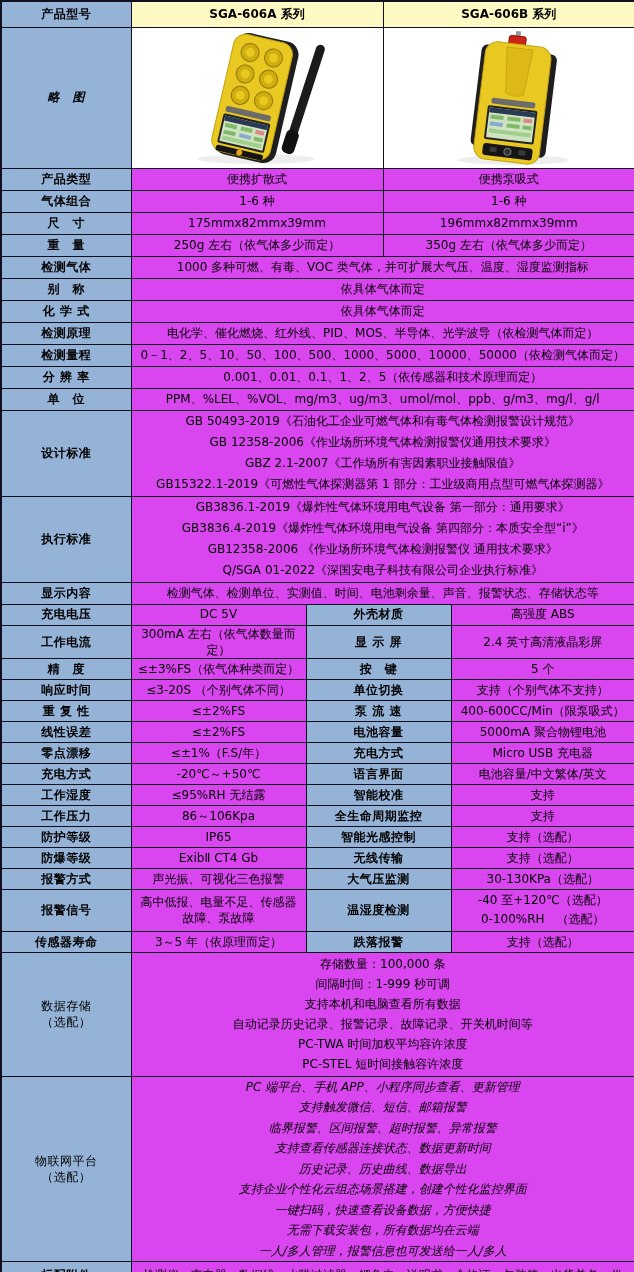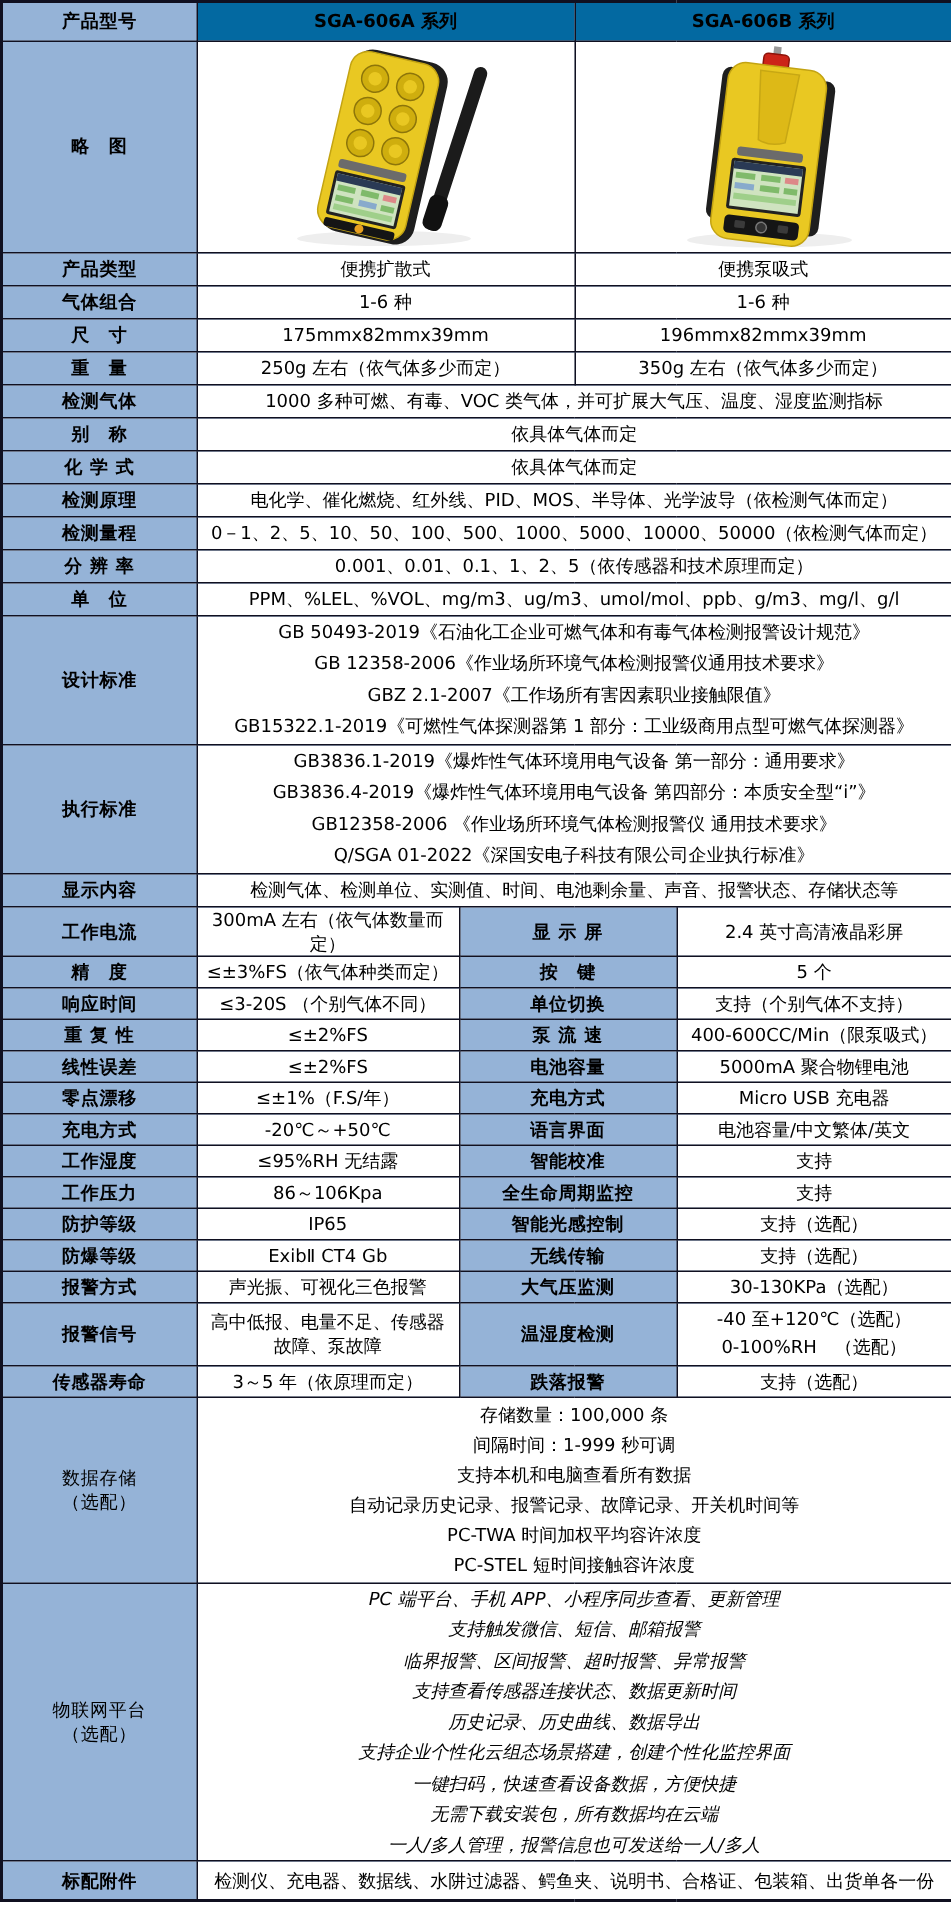--- a/index.html
+++ b/index.html
@@ -1,27 +1,27 @@
 <!DOCTYPE html>
 <html><head>
 <meta charset="utf-8">
 <style>
   html,body{margin:0;padding:0;background:#fff;}
   body{width:634px;font-family:"DejaVu Sans","Liberation Sans",sans-serif;color:#000;}
   table.spec{border-collapse:collapse;table-layout:fixed;width:634px;background:#cbdcf2;}
   table.spec td{border:1px solid #101020;overflow:hidden;padding:0 4px;font-size:12px;line-height:1.35;}
   table.spec{border:2px solid #101020;}
   td.lbl{background:#95b3d7;font-weight:bold;text-align:center;font-size:13px;letter-spacing:.5px;}
-  td.hd{background:#0369a1;font-weight:bold;text-align:center;font-size:13px;}
-  td.val{background:#ffffff;}
+  td.hd{background:#fef9c3;font-weight:bold;text-align:center;font-size:13px;}
+  td.val{background:#d946ef;}
   td.cen{text-align:center;}
   td.left{text-align:center;padding-left:8px;}
   td.img-cell{background:#ffffff;text-align:center;vertical-align:middle;padding:0;}
   tr.h26{height:26px;} tr.h22{height:22px;} tr.h21{height:21px;} tr.h42{height:42px;}
-  tr.h142{height:136px;} tr.h86{height:86px;} tr.h124{height:124px;} tr.h182{height:182px;}
+  tr.h142{height:136px;font-style:italic;} tr.h86{height:86px;} tr.h124{height:124px;} tr.h182{height:182px;}
   .mlines div{line-height:21px;white-space:nowrap;}
   .slines div{line-height:20px;white-space:nowrap;}
   .dlines div{line-height:20.5px;white-space:nowrap;font-style:italic;}
   .two-line div{line-height:19px;}
   .lbl .sub{font-weight:normal;}
   svg{display:block;margin:0 auto;}
 </style>
 </head>
 <body>
 
@@ -192,20 +192,26 @@
       <div>Q/SGA 01-2022《深国安电子科技有限公司企业执行标准》</div>
     </td>
   </tr>
 
   <tr class="h22">
     <td class="lbl">显示内容</td>
     <td class="val left" colspan="4">检测气体、检测单位、实测值、时间、电池剩余量、声音、报警状态、存储状态等</td>
   </tr>
 
   <tr class="h21">
+    <td class="lbl">充电电压</td>
+    <td class="val left">DC 5V</td>
+    <td class="lbl" colspan="2">外壳材质</td>
+    <td class="val left">高强度 ABS</td>
+  </tr>
+  <tr class="h21">
     <td class="lbl">工作电流</td>
     <td class="val left">300mA 左右（依气体数量而定）</td>
     <td class="lbl" colspan="2">显 示 屏</td>
     <td class="val left">2.4 英寸高清液晶彩屏</td>
   </tr>
   <tr class="h21">
     <td class="lbl">精　度</td>
     <td class="val left">≤±3%FS（依气体种类而定）</td>
     <td class="lbl" colspan="2">按　键</td>
     <td class="val left">5 个</td>

